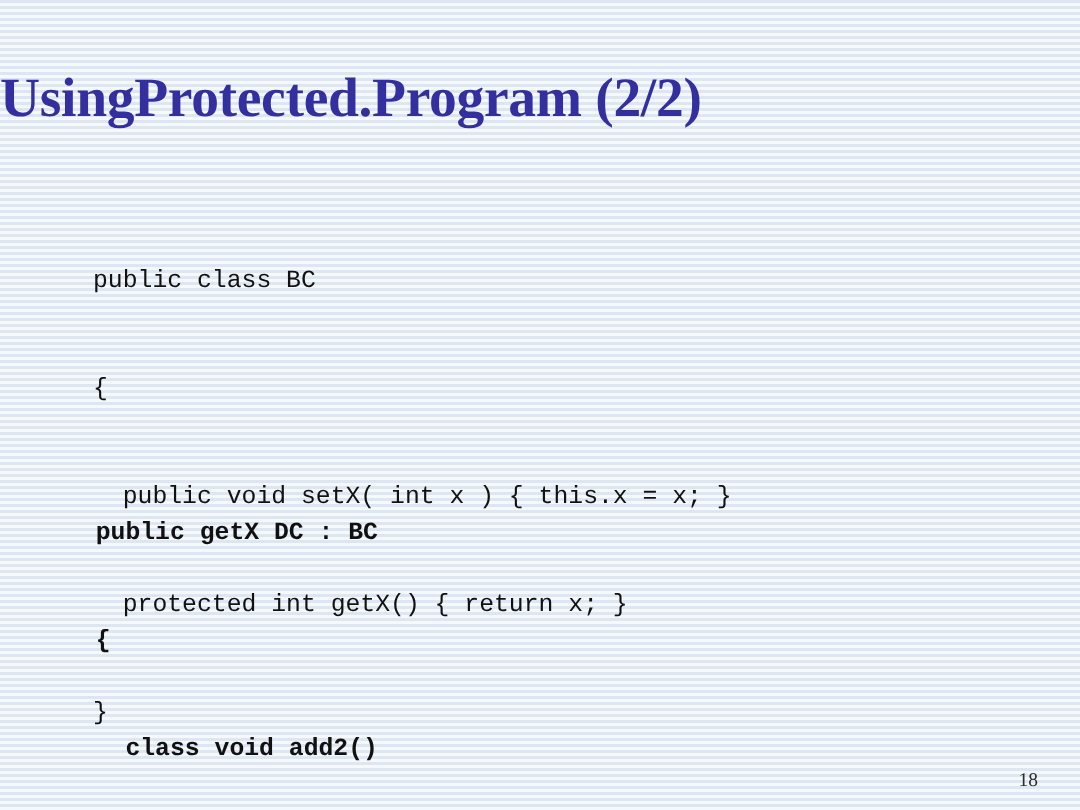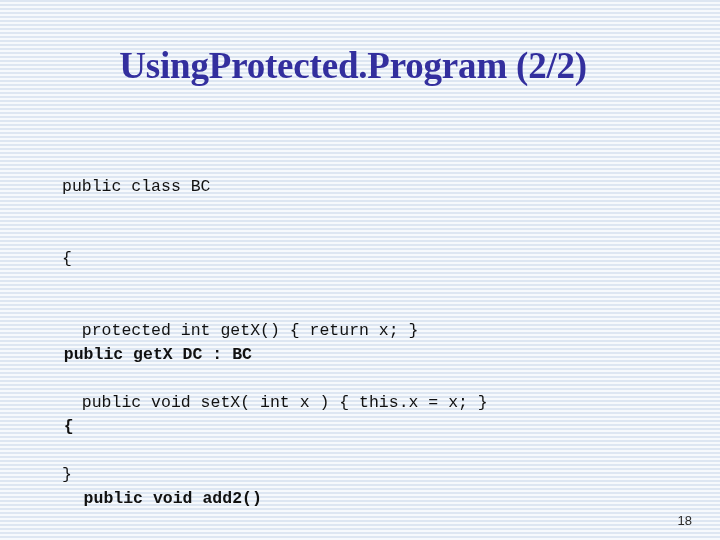--- a/index.html
+++ b/index.html
@@ -47,21 +47,21 @@
     opacity: 1;
   }
   #watermark svg { display: block; width: 100%; height: 100%; }
 
   
   #title {
     position: absolute;
     top: 44px;
     left: 0;
     width: 587px;
-    text-align: right;
+    text-align: left;
     z-index: 3;
     font-family: "Liberation Serif", serif;
     font-weight: bold;
     font-size: 37px;
     line-height: 44px;
     color: #332f9e;
     letter-spacing: -0.2px;
     white-space: nowrap;
   }
 
@@ -91,21 +91,21 @@
   }
 
   .code-line { display: block; height: 24px; }
 
   
   #page-number {
     position: absolute;
     right: 28px;
     bottom: 12px;
     z-index: 3;
-    font-family: Liberation Sans, sans-serif;
+    font-family: Liberation Serif, serif;
     font-size: 13px;
     color: #2b2b2b;
   }
 </style>
 </head>
 <body>
 
 <div id="slide">
 
   <div id="watermark">
@@ -153,29 +153,29 @@
     </svg>
   </div>
 
   <div id="stripes"></div>
 
   <div id="title">UsingProtected.Program (2/2)</div>
 
   <div id="code-block-1" class="code-block">
     <span class="code-line">public class BC</span>
     <span class="code-line">{</span>
+    <span class="code-line">  public void setX( int x ) { this.x = x; }</span>
     <span class="code-line">  protected int getX() { return x; }</span>
-    <span class="code-line">  public void setX( int x ) { this.x = x; }</span>
     <span class="code-line">}</span>
   </div>
 
   <div id="code-block-2" class="code-block">
     <span class="code-line">  public getX DC : BC</span>
     <span class="code-line">  {</span>
-    <span class="code-line">    public void add2()</span>
+    <span class="code-line">    class void add2()</span>
     
     
     
     
     
     
   </div>
 
   <div id="page-number">18</div>
 

